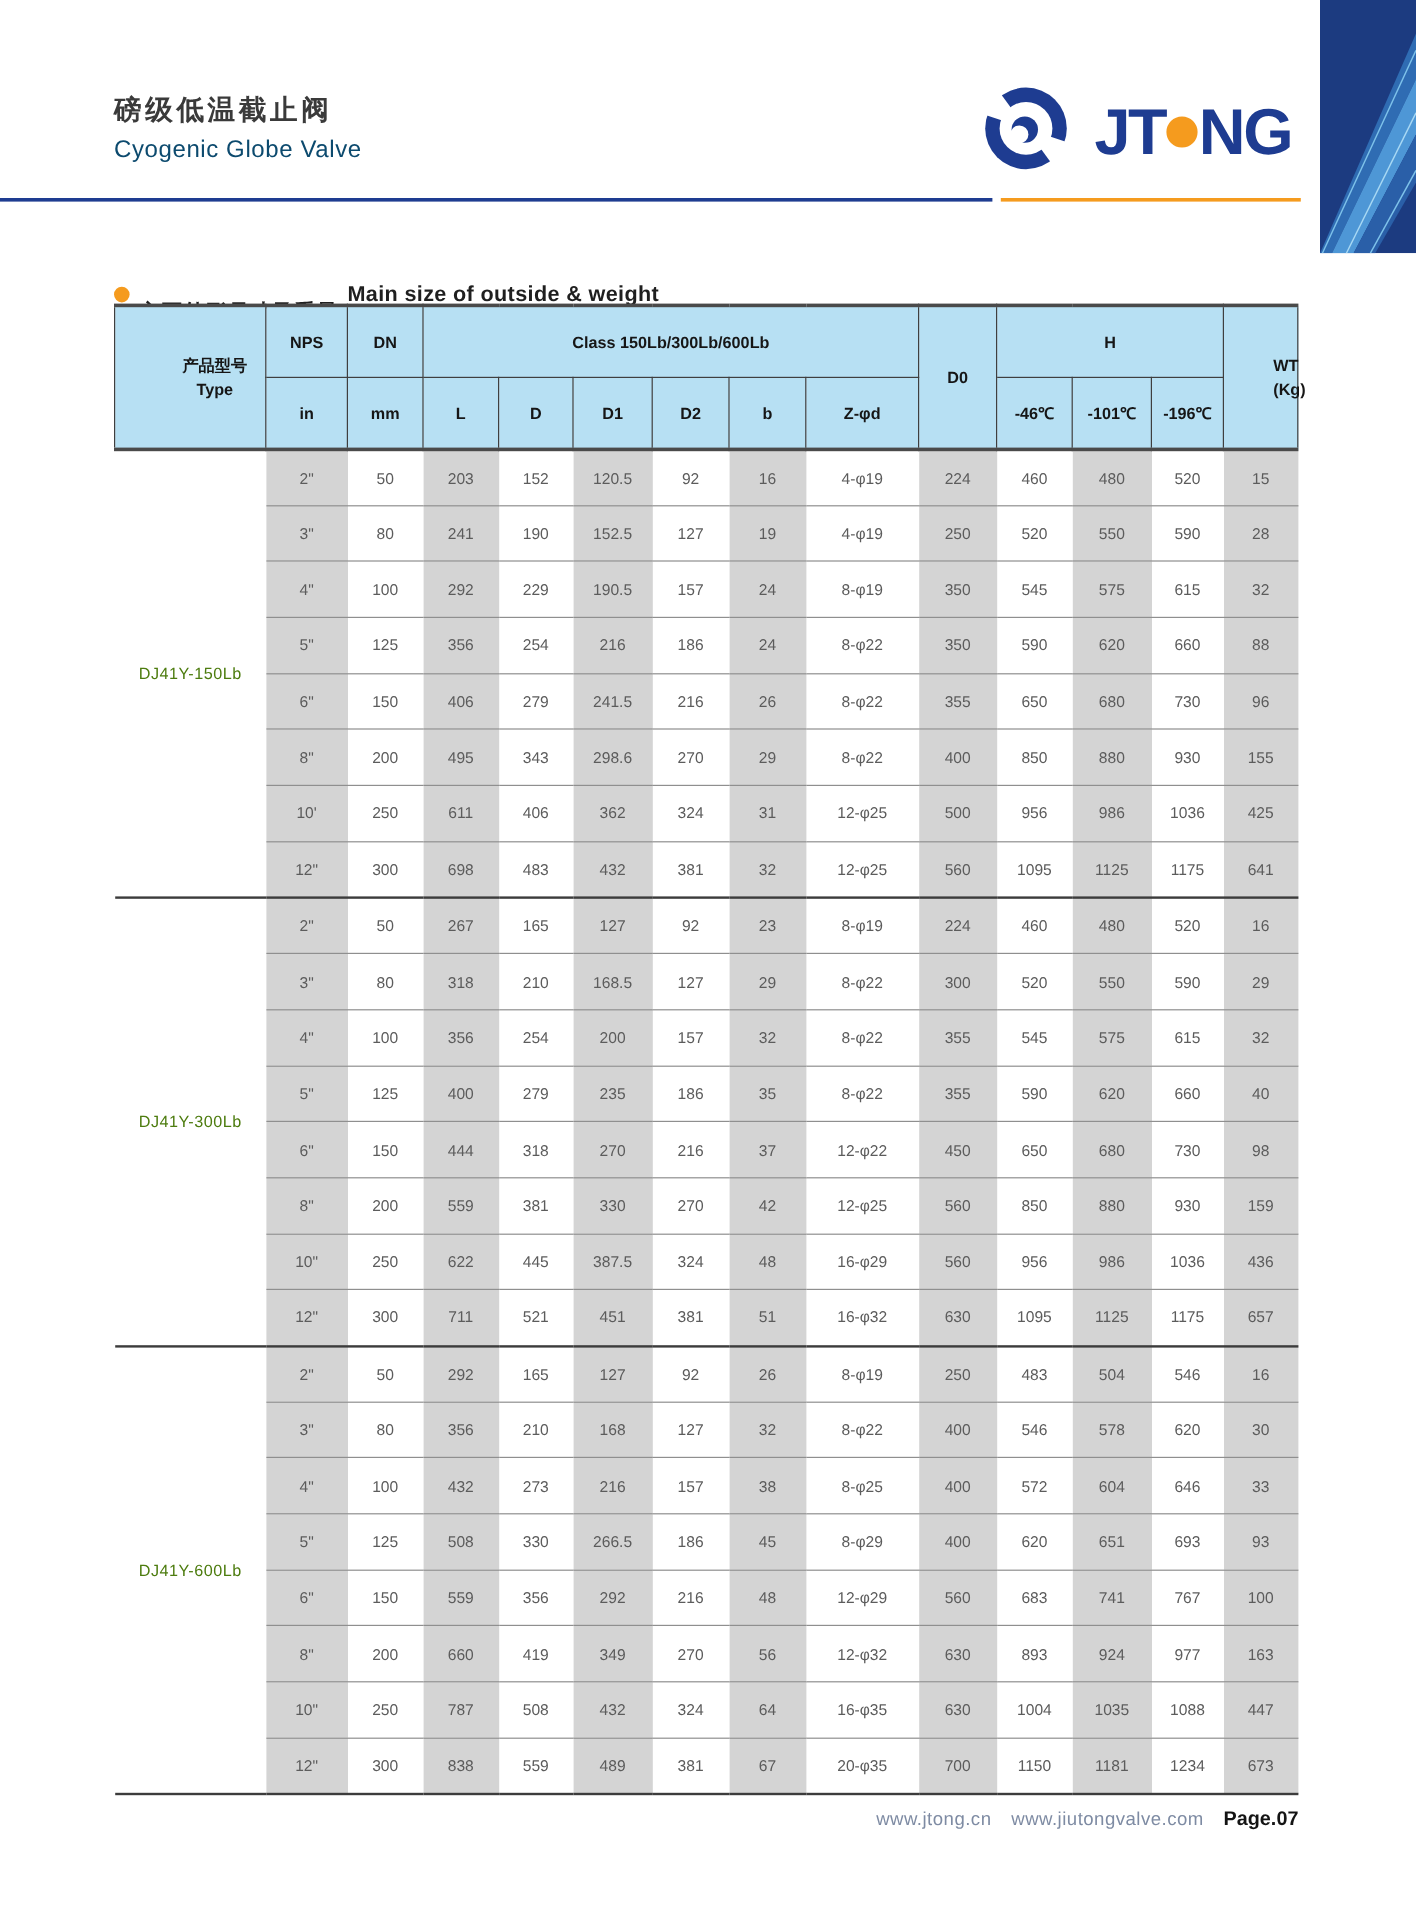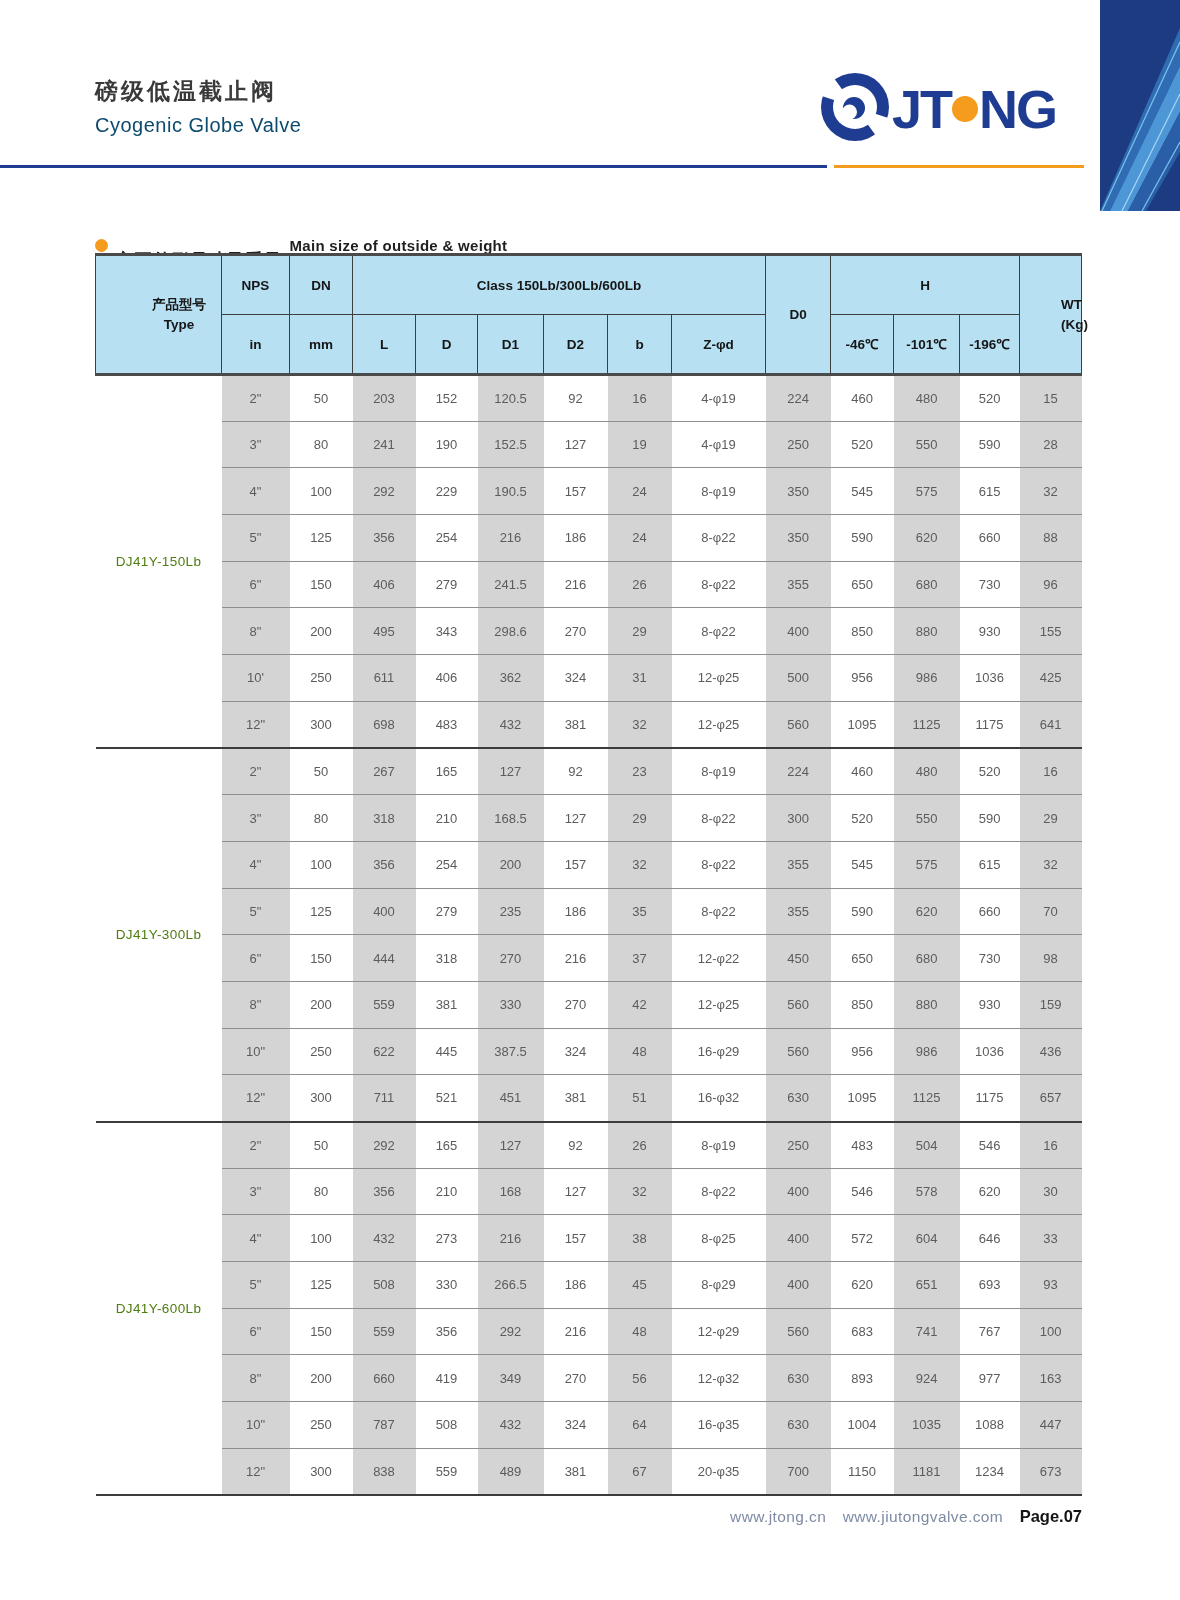--- a/index.html
+++ b/index.html
@@ -8,31 +8,31 @@
     position:relative; width:1180px; height:1600px; background:#ffffff;
     font-family:"Liberation Sans", sans-serif; overflow:hidden; margin:0 auto;
   }
   
   .titles { position:absolute; left:95px; top:76px; }
   .title-zh { font-size:23px; font-weight:bold; color:#3a3a3a; letter-spacing:3px; }
   .title-en { font-size:20px; font-weight:400; color:#0c4a6e; margin-top:7px; letter-spacing:.5px; }
   .rule-blue   { position:absolute; left:0;   top:165px; width:827px; height:3px; background:#1e3c91; }
   .rule-orange { position:absolute; left:834px; top:165px; width:250px; height:3px; background:#f59b1e; }
 
-  .logo { position:absolute; left:818px; top:70px; display:flex; align-items:center; gap:0; }
+  .logo { position:absolute; left:818px; top:70px; display:flex; align-items:center; gap:20px; }
   .logo-text { display:flex; align-items:center; font-weight:bold; font-size:54px; color:#1e3c91; letter-spacing:-2px; }
   .logo-o { width:26px; height:26px; border:13px solid #f59b1e; border-radius:50%; margin:0 1px; }
 
   .corner-graphic { position:absolute; left:1100px; top:0; }
 
   
   .section-title { position:absolute; left:95px; top:219px; display:flex; align-items:center; }
   .dot { width:13px; height:13px; border-radius:50%; background:#f59b1e; margin-right:8px; flex:none; }
   .section-zh { font-size:17.5px; font-weight:bold; color:#1f1f1f; letter-spacing:1px;margin-top:29px; }
-  .section-en { font-size:15px; font-weight:bold; color:#1f1f1f; margin-left:7px; letter-spacing:.3px; }
+  .section-en { font-size:18px; font-weight:bold; color:#1f1f1f; margin-left:7px; letter-spacing:.3px; }
 
   
   .table-wrap { position:absolute; left:95px; top:253px; }
   table { border-collapse:collapse; table-layout:fixed; width:986px; }
   thead th {
     background:#b7e0f3; border:1px solid #3f3f3f; font-size:13.5px;
     font-weight:bold; color:#161616; text-align:center; vertical-align:middle;
   }
   thead tr.h1 th { height:60px; }
   thead tr.h2 th { height:60px;margin-top:42px; }
@@ -327,21 +327,21 @@
             <td class="shade">400</td>
             <td>279</td>
             <td class="shade">235</td>
             <td>186</td>
             <td class="shade">35</td>
             <td>8-φ22</td>
             <td class="shade">355</td>
             <td>590</td>
             <td class="shade">620</td>
             <td>660</td>
-            <td class="shade">70</td>
+            <td class="shade">40</td>
           </tr>
           <tr>
             <td class="shade">6"</td>
             <td>150</td>
             <td class="shade">444</td>
             <td>318</td>
             <td class="shade">270</td>
             <td>216</td>
             <td class="shade">37</td>
             <td>12-φ22</td>

